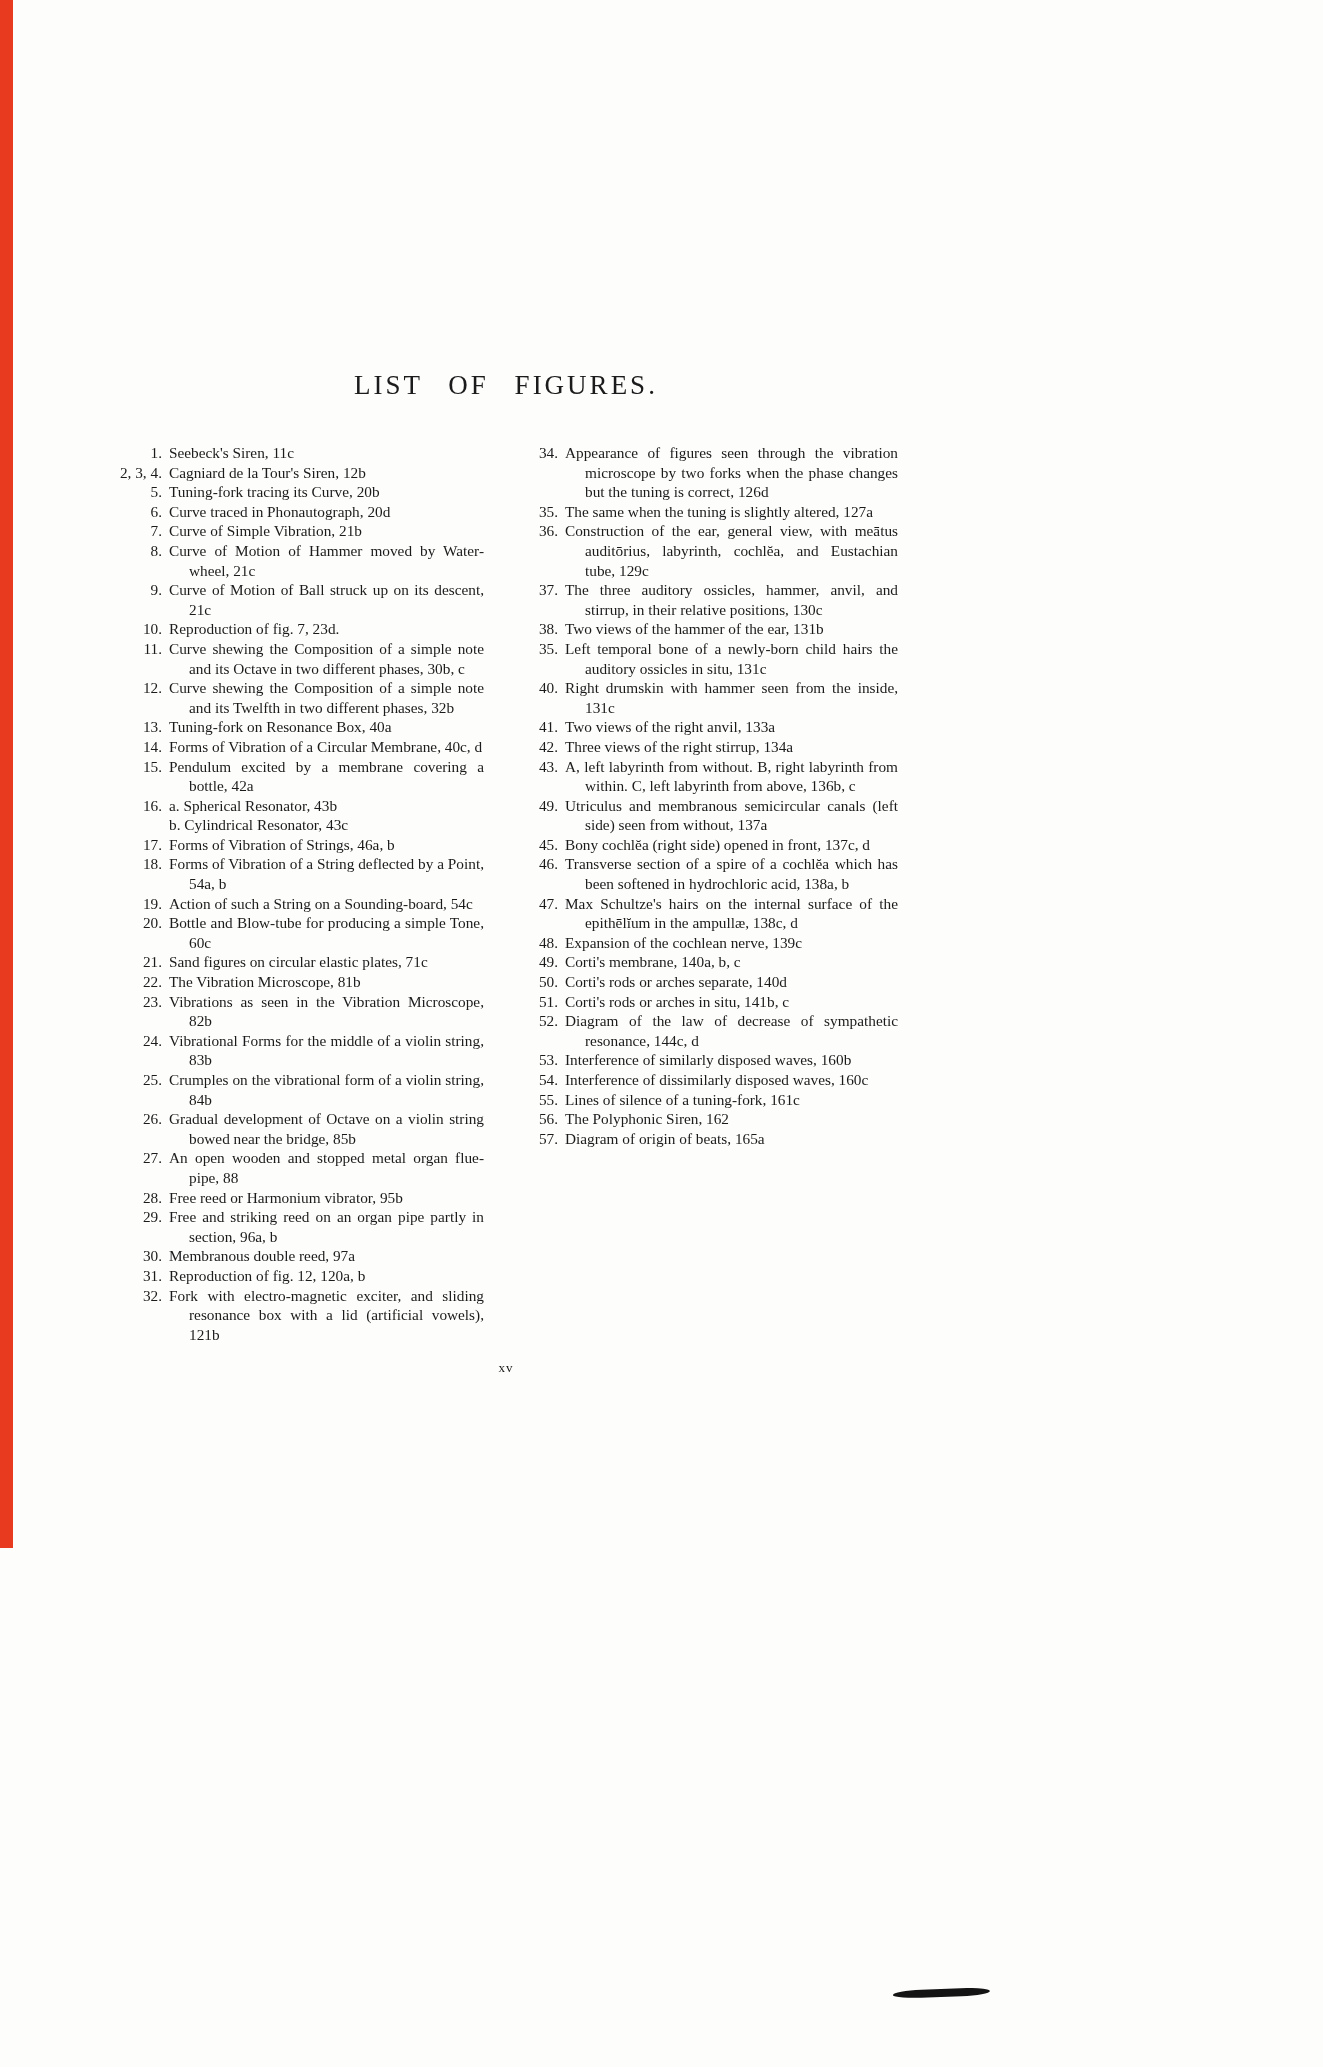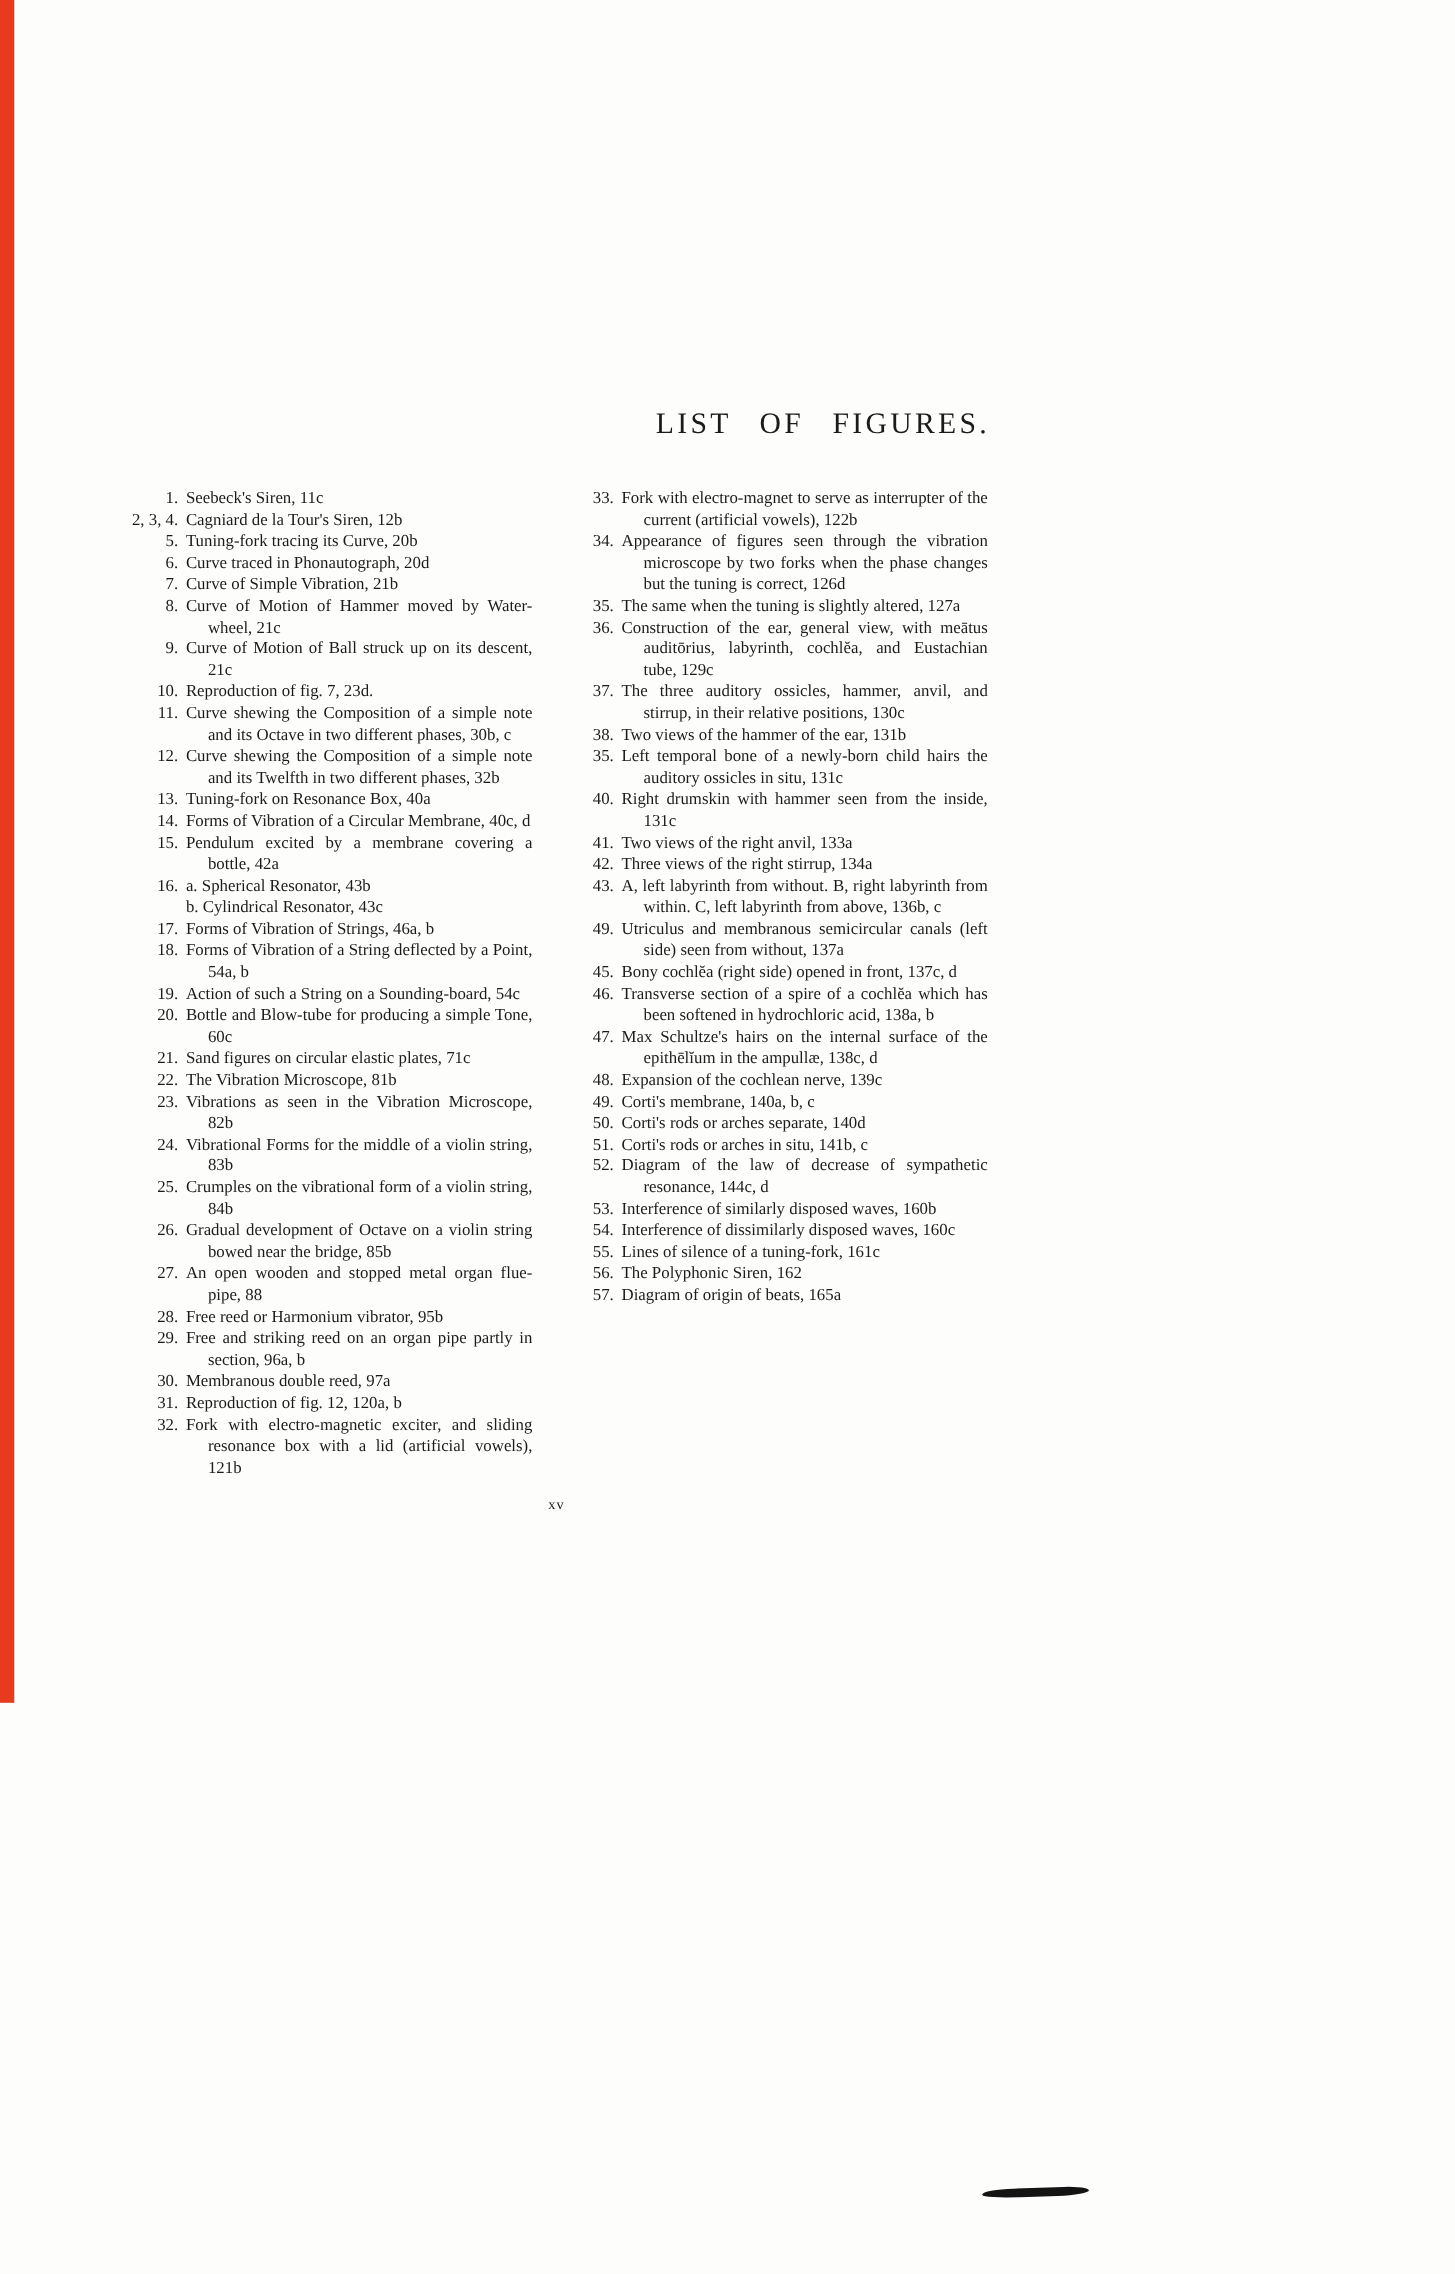--- a/index.html
+++ b/index.html
@@ -25,21 +25,21 @@
   }
   .content {
     position: absolute;
     left: 112px;
     top: 370px;
     width: 788px;
   }
   .title {
     font-size: 27px;
     font-weight: normal;
-    text-align: right;
+    text-align: center;
     letter-spacing: 3px;
     word-spacing: 16px;
     margin: 0 0 42px 0;
   }
   .cols {
     display: flex;
     gap: 24px;
   }
   .col {
     font-size: 15.3px;
@@ -208,24 +208,20 @@
           <span class="num">31.</span>
           <span class="etext">Reproduction of fig. 12, 120a, b</span>
         </div>
         <div class="entry">
           <span class="num">32.</span>
           <span class="etext">Fork with electro-magnetic exciter, and sliding resonance box with a lid (artificial vowels), 121b</span>
         </div>
       </div>
     <div class="col col-right">
         <div class="entry">
-          <span class="num">33.</span>
-          <span class="etext">Fork with electro-magnet to serve as interrupter of the current (artificial vowels), 122b</span>
-        </div>
-        <div class="entry">
           <span class="num">34.</span>
           <span class="etext">Appearance of figures seen through the vibration microscope by two forks when the phase changes but the tuning is correct, 126d</span>
         </div>
         <div class="entry">
           <span class="num">35.</span>
           <span class="etext">The same when the tuning is slightly altered, 127a</span>
         </div>
         <div class="entry">
           <span class="num">36.</span>
           <span class="etext">Construction of the ear, general view, with meātus auditōrius, labyrinth, cochlĕa, and Eustachian tube, 129c</span>

